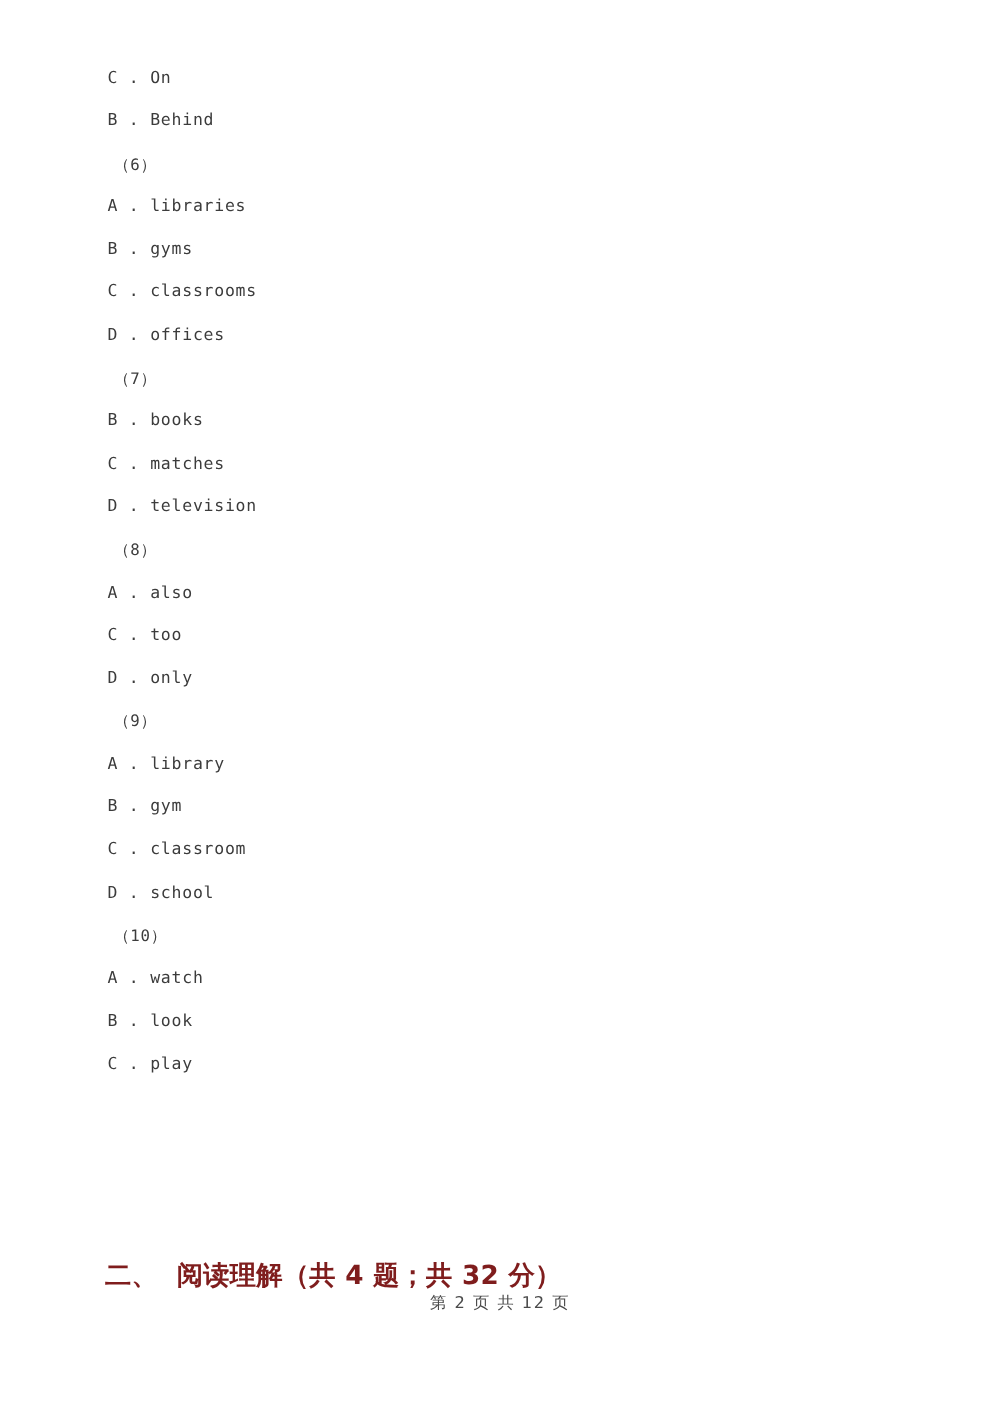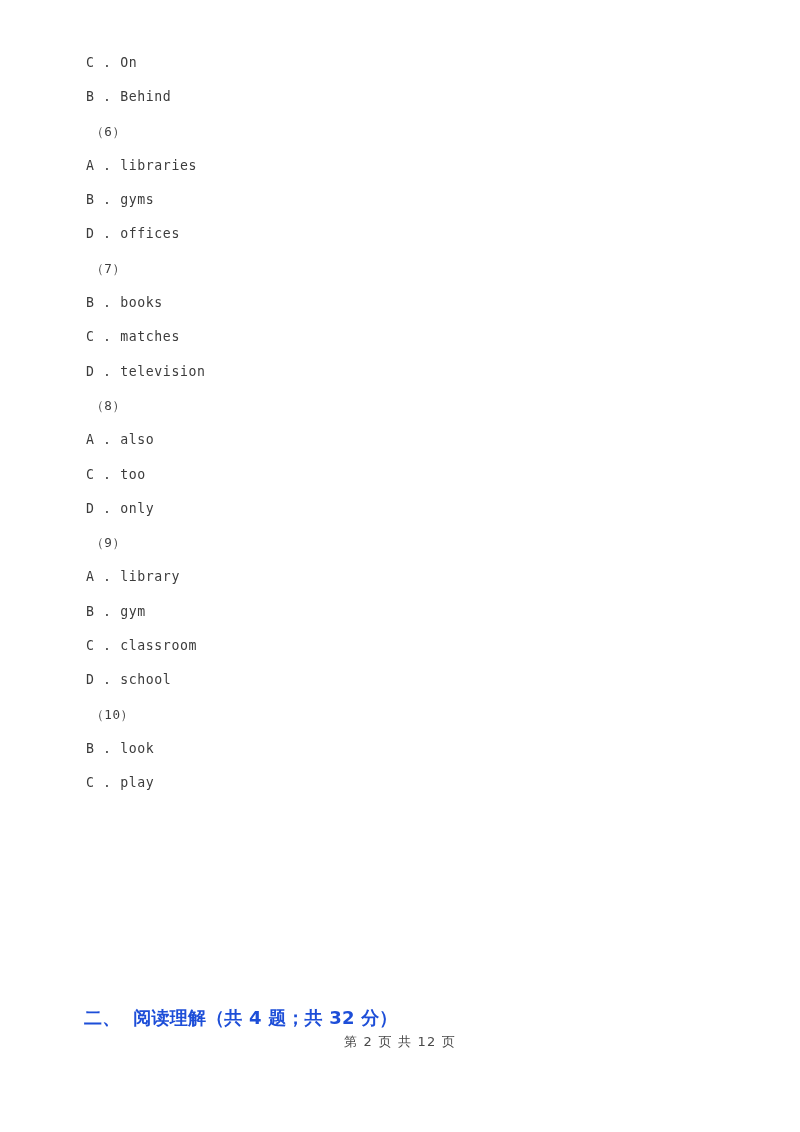--- a/index.html
+++ b/index.html
@@ -36,22 +36,22 @@
     padding-left: 5px;
     font-size: 12.6px;
   }
   .section-heading {
     position: absolute;
     left: 84px;
     top: 1006px;
     white-space: pre;
     font-family: "DejaVu Sans", sans-serif;
     font-weight: bold;
-    font-size: 18px;
-    color: #1d4ed8;
+    font-size: 21px;
+    color: #7f1d1d;
     letter-spacing: 0.2px;
   }
   .page-footer {
     position: absolute;
     left: 0;
     top: 1033px;
     width: 800px;
     text-align: center;
     white-space: pre;
     font-family: "DejaVu Sans", sans-serif;
@@ -64,35 +64,37 @@
 <body>
 
 <div class="page">
 
   <div class="content">
       <div class="line option">C . On</div>
       <div class="line option">B . Behind</div>
       <div class="line qnum">（6）</div>
       <div class="line option">A . libraries</div>
       <div class="line option">B . gyms</div>
+      <div class="line option">C . classrooms</div>
       <div class="line option">D . offices</div>
       <div class="line qnum">（7）</div>
       <div class="line option">B . books</div>
       <div class="line option">C . matches</div>
       <div class="line option">D . television</div>
       <div class="line qnum">（8）</div>
       <div class="line option">A . also</div>
       <div class="line option">C . too</div>
       <div class="line option">D . only</div>
       <div class="line qnum">（9）</div>
       <div class="line option">A . library</div>
       <div class="line option">B . gym</div>
       <div class="line option">C . classroom</div>
       <div class="line option">D . school</div>
       <div class="line qnum">（10）</div>
+      <div class="line option">A . watch</div>
       <div class="line option">B . look</div>
       <div class="line option">C . play</div>
     </div>
 
   <div class="section-heading">二、  阅读理解（共 4 题；共 32 分）</div>
 
   <div class="page-footer">第 2 页 共 12 页</div>
 
 </div>
 

